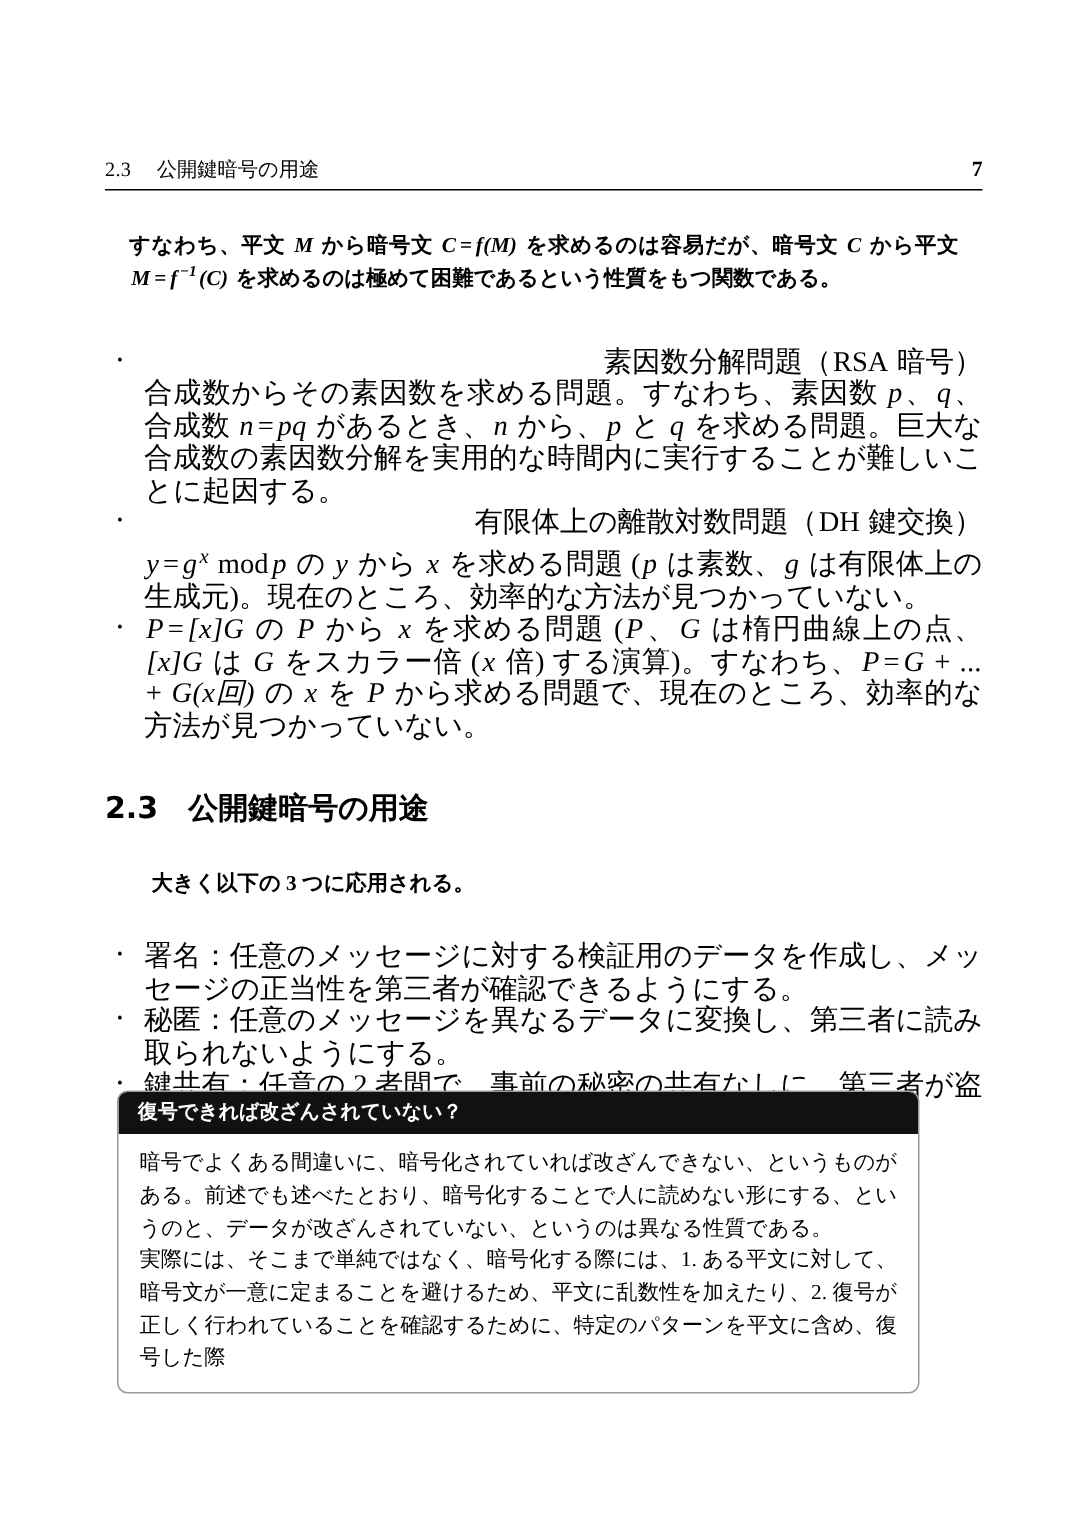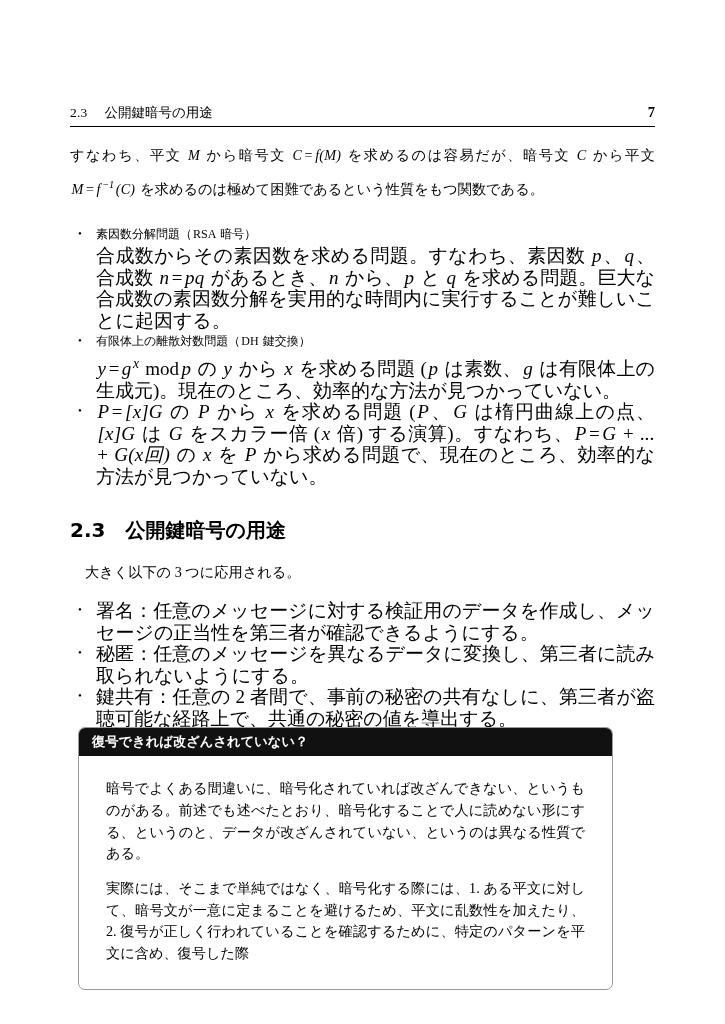--- a/index.html
+++ b/index.html
@@ -55,25 +55,26 @@
 
   
   .body-area {
     position: absolute;
     left: 70px;
     top: 140px;
     width: 585px;
   }
 
   p.para {
-    margin: 0;
+    margin: 16px;
     font-size: 14.2px;
-    line-height: 30px;
+    line-height: 17px;
     text-align: justify;
     text-justify: inter-character;
+    font-weight: bold;
   }
   p.para.indent {
     text-indent: 15px;
   }
 
   
   .m {
     font-family: "Liberation Serif", "DejaVu Serif", serif;
     font-style: italic;
     padding: 0 1.5px;
@@ -108,22 +109,23 @@
   ul.blist > li::before {
     content: "\2022";
     position: absolute;
     left: 8px;
     top: -1px;
     font-size: 11px;
     line-height: 21.5px;
   }
   li .lihead {
     margin: 0;
-    font-size: 12px;
+    font-size: 19px;
     line-height: 21.5px;
+    text-align: right;
   }
   li .libody {
     margin: 0;
     font-size: 19px;
     line-height: 21.5px;
     text-align: justify;
   }
 
   
   .sec-heading {
@@ -160,21 +162,21 @@
     font-weight: bold;
     font-size: 13.2px;
     line-height: 1;
     padding: 7px 0 8px 13px;
     letter-spacing: 0.1px;
   }
   .callout-body {
     padding: 9px 14px 11px 14px;
   }
   .callout-body p {
-    margin: 13px;
+    margin: 0;
     font-size: 14.2px;
     line-height: 21.7px;
     text-align: justify;
   }
 
   .gap-sm { height: 13px; }
   .gap-md { height: 20px; }
   .gap-lg { height: 30px; }
 </style>
 </head>

